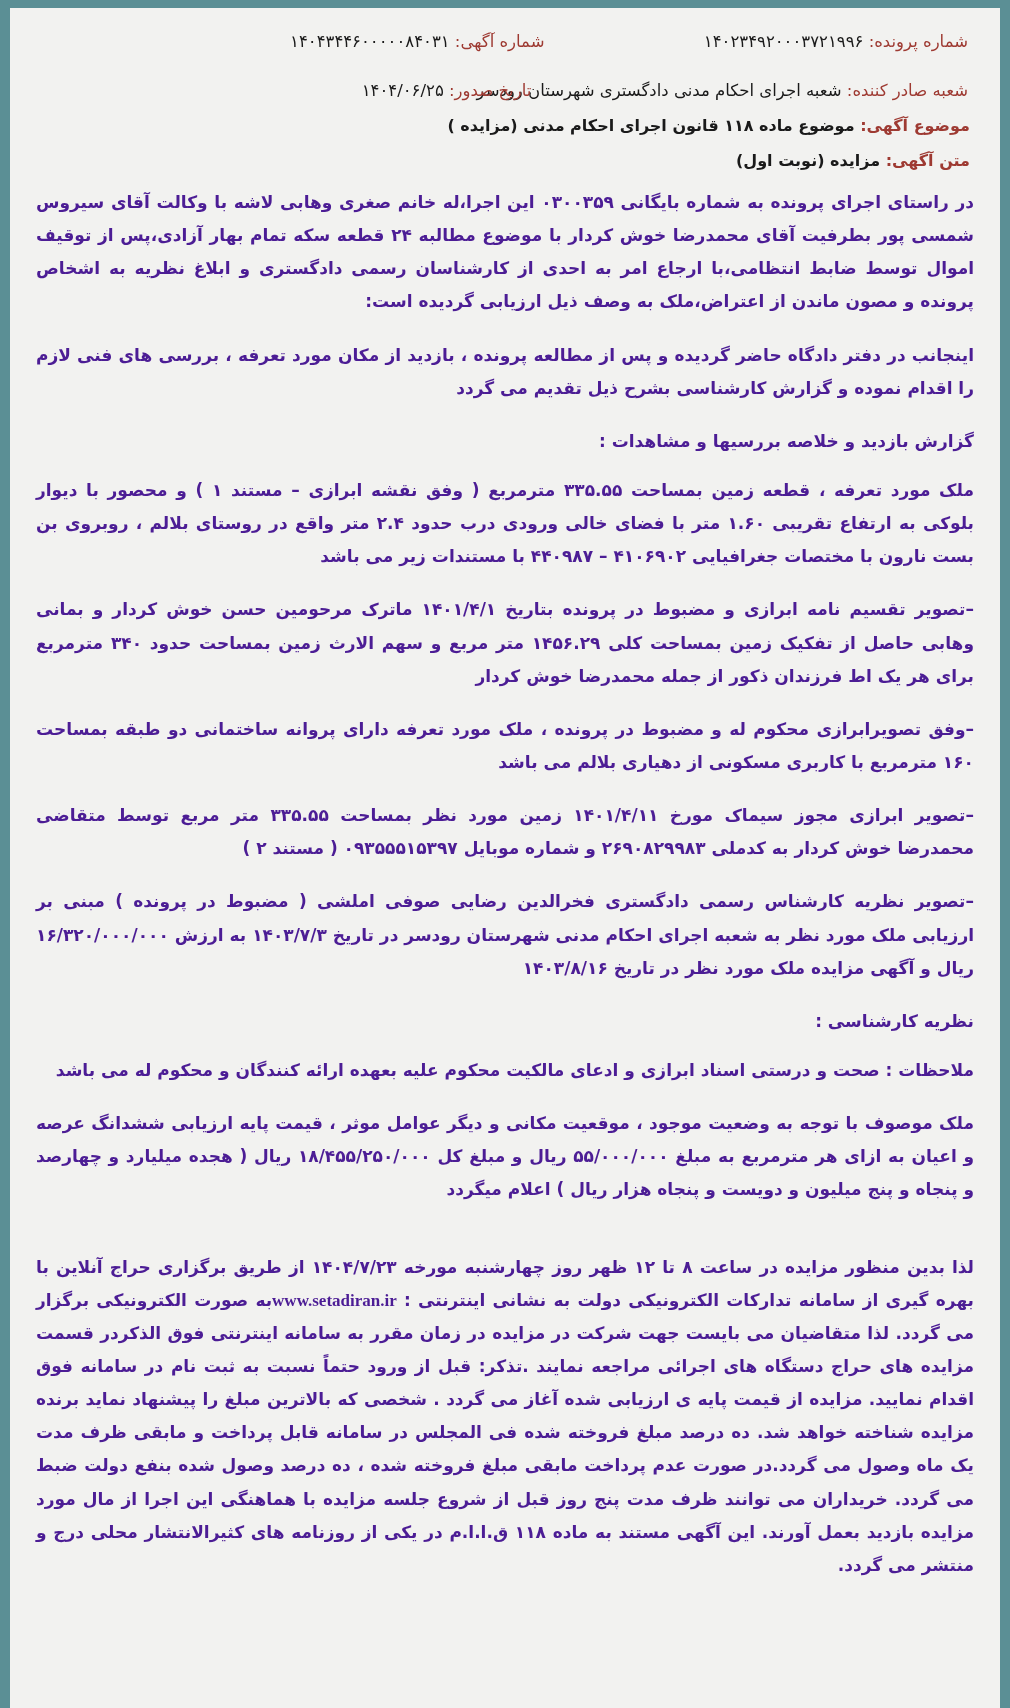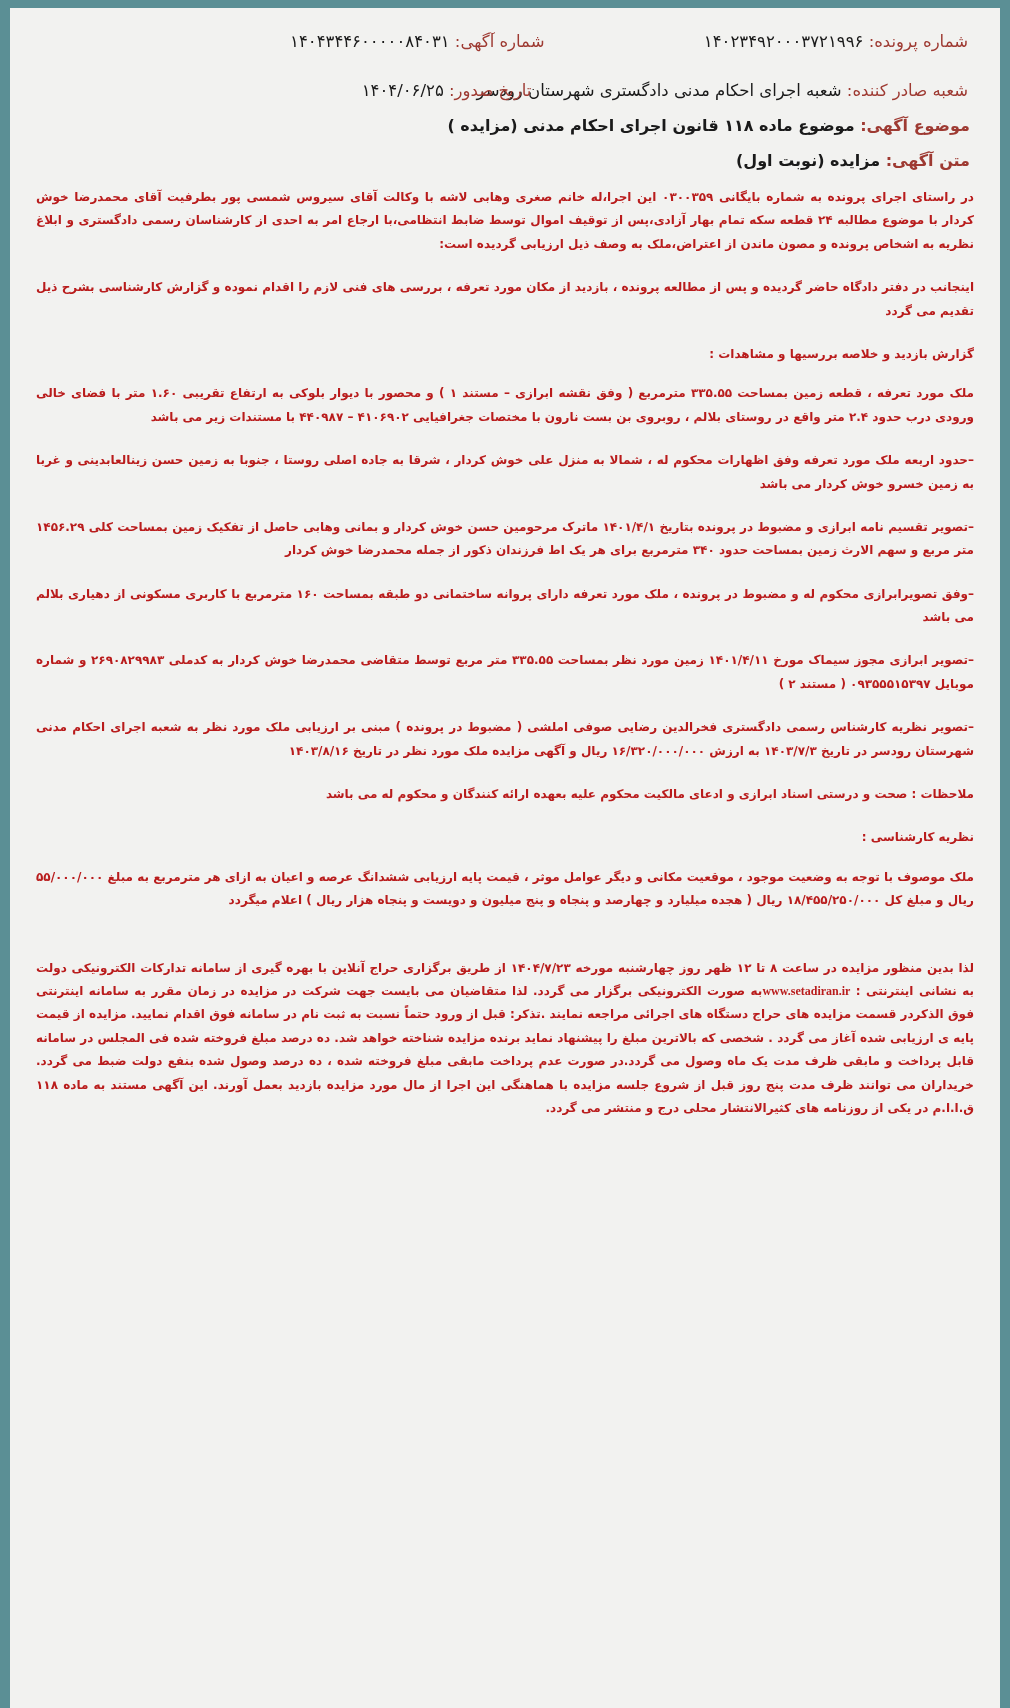--- a/index.html
+++ b/index.html
@@ -98,23 +98,23 @@
 
   .field-line {
     font-size: 16px;
     font-weight: bold;
     text-align: right;
     margin: 0 0 16px 0;
     padding-right: 4px;
   }
 
   .para {
-    font-size: 12px;
-    font-weight: bold;
-    color: #b91c1c;
+    font-size: 17px;
+    font-weight: bold;
+    color: #4c1d95;
     text-align: justify;
     text-align-last: right;
     line-height: 1.95;
     margin: 15px 0 20px 0;
   }
   .para.tight { margin-bottom: 16px; }
   .para.gap-xl { margin-bottom: 44px; }
 
   .latin {
     font-family: Liberation Serif, serif;
@@ -176,33 +176,32 @@
       </div>
 
       <p class="para">در راستای اجرای پرونده به شماره بایگانی ۰۳۰۰۳۵۹ این اجرا،له خانم صغری وهابی لاشه با وکالت آقای سیروس شمسی پور بطرفیت آقای محمدرضا خوش کردار با موضوع مطالبه ۲۴ قطعه سکه تمام بهار آزادی،پس از توقیف اموال توسط ضابط انتظامی،با ارجاع امر به احدی از کارشناسان رسمی دادگستری و ابلاغ نظریه به اشخاص پرونده و مصون ماندن از اعتراض،ملک به وصف ذیل ارزیابی گردیده است:</p>
 
       <p class="para">اینجانب در دفتر دادگاه حاضر گردیده و پس از مطالعه پرونده ، بازدید از مکان مورد تعرفه ، بررسی های فنی لازم را اقدام نموده و گزارش کارشناسی بشرح ذیل تقدیم می گردد</p>
 
       <p class="para tight">گزارش بازدید و خلاصه بررسیها و مشاهدات :</p>
 
       <p class="para">ملک مورد تعرفه ، قطعه زمین بمساحت ۳۳۵.۵۵ مترمربع ( وفق نقشه ابرازی – مستند ۱ ) و محصور با دیوار بلوکی به ارتفاع تقریبی ۱.۶۰ متر با فضای خالی ورودی درب حدود ۲.۴ متر واقع در روستای بلالم ، روبروی بن بست نارون با مختصات جغرافیایی ۴۱۰۶۹۰۲ – ۴۴۰۹۸۷ با مستندات زیر می باشد</p>
 
-      <p class="para">–حدود اربعه ملک مورد تعرفه وفق اظهارات محکوم له ، شمالا به منزل علی خوش کردار ، شرقا به جاده اصلی روستا ، جنوبا به زمین حسن زینالعابدینی و غربا به زمین خسرو خوش کردار می باشد</p>
 
       <p class="para">–تصویر تقسیم نامه ابرازی و مضبوط در پرونده بتاریخ ۱۴۰۱/۴/۱ ماترک مرحومین حسن خوش کردار و بمانی وهابی حاصل از تفکیک زمین بمساحت کلی ۱۴۵۶.۲۹ متر مربع و سهم الارث زمین بمساحت حدود ۳۴۰ مترمربع برای هر یک اط فرزندان ذکور از جمله محمدرضا خوش کردار</p>
 
       <p class="para">–وفق تصویرابرازی محکوم له و مضبوط در پرونده ، ملک مورد تعرفه دارای پروانه ساختمانی دو طبقه بمساحت ۱۶۰ مترمربع با کاربری مسکونی از دهیاری بلالم می باشد</p>
 
       <p class="para">–تصویر ابرازی مجوز سیماک مورخ ۱۴۰۱/۴/۱۱ زمین مورد نظر بمساحت ۳۳۵.۵۵ متر مربع توسط متقاضی محمدرضا خوش کردار به کدملی ۲۶۹۰۸۲۹۹۸۳ و شماره موبایل ۰۹۳۵۵۵۱۵۳۹۷ ( مستند ۲ )</p>
 
       <p class="para">–تصویر نظریه کارشناس رسمی دادگستری فخرالدین رضایی صوفی املشی ( مضبوط در پرونده ) مبنی بر ارزیابی ملک مورد نظر به شعبه اجرای احکام مدنی شهرستان رودسر در تاریخ ۱۴۰۳/۷/۳ به ارزش ۱۶/۳۲۰/۰۰۰/۰۰۰ ریال و آگهی مزایده ملک مورد نظر در تاریخ ۱۴۰۳/۸/۱۶</p>
 
+      <p class="para tight">نظریه کارشناسی :</p>
+
       <p class="para">ملاحظات : صحت و درستی اسناد ابرازی و ادعای مالکیت محکوم علیه بعهده ارائه کنندگان و محکوم له می باشد</p>
-
-      <p class="para tight">نظریه کارشناسی :</p>
 
       <p class="para gap-xl">ملک موصوف با توجه به وضعیت موجود ، موقعیت مکانی و دیگر عوامل موثر ، قیمت پایه ارزیابی ششدانگ عرصه و اعیان به ازای هر مترمربع به مبلغ ۵۵/۰۰۰/۰۰۰ ریال و مبلغ کل ۱۸/۴۵۵/۲۵۰/۰۰۰ ریال  ( هجده میلیارد و چهارصد و پنجاه و پنج میلیون و دویست و پنجاه هزار ریال ) اعلام میگردد</p>
 
       <p class="para"><span>لذا بدین منظور مزایده در ساعت ۸ تا ۱۲ ظهر روز چهارشنبه مورخه ۱۴۰۴/۷/۲۳ از طریق برگزاری حراج آنلاین با بهره گیری از سامانه تدارکات الکترونیکی دولت به نشانی اینترنتی :  </span><span class="latin">www.setadiran.ir</span><span>به صورت الکترونیکی برگزار می گردد. لذا متقاضیان می بایست جهت شرکت در مزایده در زمان مقرر به سامانه اینترنتی فوق الذکردر قسمت مزایده های حراج دستگاه های اجرائی مراجعه نمایند .تذکر: قبل از ورود حتماً نسبت به ثبت نام در سامانه فوق اقدام نمایید. مزایده از قیمت پایه ی ارزیابی شده آغاز می گردد . شخصی که بالاترین مبلغ را پیشنهاد نماید برنده مزایده شناخته خواهد شد. ده درصد مبلغ فروخته شده فی المجلس در سامانه قابل پرداخت و مابقی ظرف مدت یک ماه وصول می گردد.در صورت عدم پرداخت مابقی مبلغ فروخته شده ، ده درصد وصول شده بنفع دولت ضبط می گردد. خریداران می توانند ظرف مدت پنج روز قبل از شروع جلسه مزایده با هماهنگی این اجرا از مال مورد مزایده بازدید بعمل آورند. این آگهی مستند به ماده ۱۱۸ ق.ا.ا.م در یکی از روزنامه های کثیرالانتشار محلی درج و منتشر می گردد.</span></p>
 
       <div class="bottom-space"></div>
     </div>
   </div>
 </div>
 

